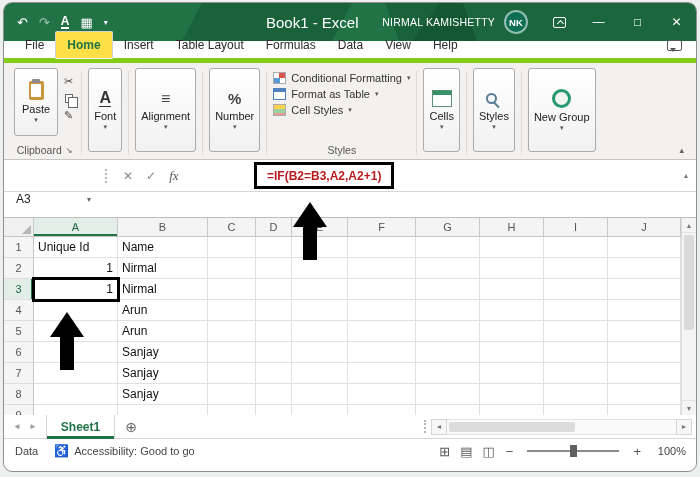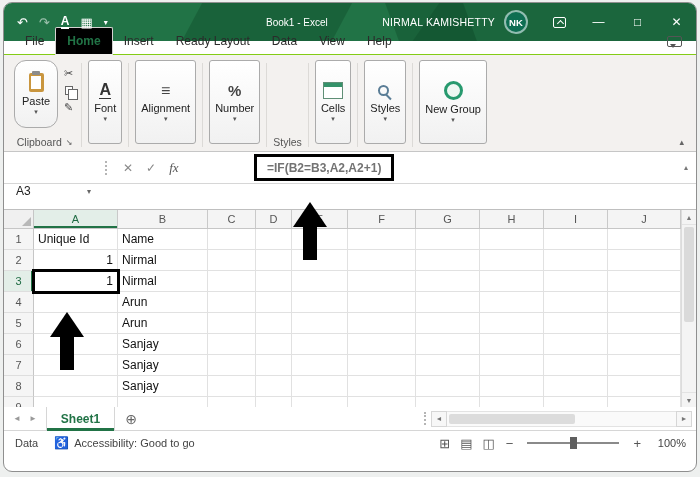--- a/index.html
+++ b/index.html
@@ -10,52 +10,52 @@
   
   .titlebar { position:relative; height:38px; background:#217346; color:#fff; display:flex; align-items:center; overflow:hidden; }
   .tb-deco { position:absolute; top:0; height:38px; background:rgba(0,40,20,.22); }
   .deco1 { left:188px; width:150px; transform:skewX(-28deg); }
   .deco2 { left:388px; width:78px; transform:skewX(20deg); }
   .deco3 { right:-30px; width:300px; transform:skewX(-35deg); background:rgba(0,40,20,.16); }
   .qat { display:flex; align-items:center; gap:11px; padding:0 13px; font-size:13px; position:relative; z-index:2; }
   .qat span { cursor:default; }
   .ua { font-weight:bold; font-size:12px; border-bottom:2px solid #fff; line-height:1.05; }
   .qat .dim { opacity:.55; }
-  .tb-title { position:absolute; left:262px; font-size:10px; z-index:2; }
+  .tb-title { position:absolute; left:262px; font-size:15px; z-index:2; }
   .tb-user { position:absolute; right:168px; display:flex; align-items:center; gap:9px; font-size:10.5px; letter-spacing:.2px; z-index:2; }
   .nk { width:24px; height:24px; border-radius:50%; background:#0e6e52; border:2px solid rgba(255,255,255,.55);
         display:flex; align-items:center; justify-content:center; font-size:9.5px; font-weight:bold; }
   .tb-ctrls { position:absolute; right:0; top:0; height:38px; display:flex; z-index:2; }
   .tbc { width:39px; height:38px; display:flex; align-items:center; justify-content:center; font-size:12px; }
   .rd-icon { width:13px; height:11px; border:1.5px solid #fff; border-radius:2px; position:relative; }
   .rd-icon::after { content:""; position:absolute; left:3.5px; top:3.5px; width:4px; height:4px;
                     border-left:1.5px solid #fff; border-top:1.5px solid #fff; transform:rotate(45deg); }
 
   
-  .tabrow { height:14px; background:#fff; display:flex; align-items:flex-end; padding-left:10px; position:relative; border-bottom:1px solid #84cc16; }
+  .tabrow { height:22px; background:#fff; display:flex; align-items:flex-end; padding-left:10px; position:relative; border-bottom:5px solid #84cc16; }
   .tab { padding:6px 11px; font-size:12px; color:#2b2b2b; white-space:nowrap; }
-  .tab.active { background:#000000; border:1px solid #d4d2d0; border-bottom:1px solid #f3f1ef; margin-bottom:-1px;
+  .tab.active { background:#fde047; border:1px solid #d4d2d0; border-bottom:1px solid #f3f1ef; margin-bottom:-1px;
                 color:#217346; font-weight:bold; border-radius:2px 2px 0 0; }
   .tellme { display:flex; align-items:center; gap:5px; padding:6px 10px; font-size:12px; color:#2b2b2b; }
   .bulb { width:8px; height:8px; border:1.5px solid #444; border-radius:50%; position:relative; }
   .bulb::after { content:""; position:absolute; left:1.5px; bottom:-4px; width:3px; height:3px; background:#444; }
   .comment { position:absolute; right:14px; bottom:7px; width:15px; height:11px; border:1.5px solid #555; border-radius:2px; }
   .comment::after { content:""; position:absolute; left:2px; bottom:-5px; border:3px solid transparent; border-top:4px solid #555; }
 
   
   .ribbon { height:97px; background:#f3f1ef; border-bottom:1px solid #c6c6c6; display:flex; padding:4px 4px 0 6px; position:relative; }
   .group { display:flex; flex-direction:column; align-items:center; padding:0 4px; }
   .vr { width:1px; background:#dcdad7; margin:4px 2px; }
   .group-label { margin-top:auto; font-size:10.5px; color:#555; padding-bottom:3px; display:flex; align-items:center; gap:4px; }
   .bigbtn { border:1px solid #ababab; border-radius:3px; background:linear-gradient(#ffffff,#f1f1f1);
             display:flex; flex-direction:column; align-items:center; justify-content:center; gap:3px;
             height:84px; margin-top:1px; padding:4px 5px; font-size:11px; color:#222; }
   .bigbtn .chev { font-size:7px; color:#555; line-height:.7; }
   .cliprow { display:flex; align-items:flex-start; }
-  .clip-btn { height:68px; width:44px;border-radius:12px; }
+  .clip-btn { height:68px; width:44px; }
   .smallcol { display:flex; flex-direction:column; gap:6px; margin:8px 2px 0 6px; font-size:11px; color:#4a4a4a; align-items:center; }
   .clip-icon { width:15px; height:19px; background:#c9963f; border-radius:2px; position:relative; }
   .clip-icon::before { content:""; position:absolute; left:3.5px; top:-2px; width:8px; height:4px; background:#8c8c8c; border-radius:1px; }
   .clip-icon::after { content:""; position:absolute; left:2.5px; top:3px; width:10px; height:13px; background:#fff; }
   .copy-icon { width:8px; height:9px; border:1px solid #666; background:#fff; position:relative; }
   .copy-icon::after { content:""; position:absolute; left:2px; top:2px; width:8px; height:9px; border:1px solid #666; background:#fff; }
   .font-a { font-size:16px; font-weight:bold; color:#333; border-bottom:1.5px solid #333; line-height:1.05; }
   .align-icon { font-size:16px; color:#444; line-height:1; }
   .pct-icon { font-size:15px; font-weight:bold; color:#444; }
   .styles-col { display:flex; flex-direction:column; gap:4px; margin-top:5px; }
@@ -73,21 +73,21 @@
   
   .frow { height:32px; background:#fff; border-bottom:1px solid #d6d6d6; display:flex; align-items:center; position:relative; }
   .namebox { width:95px; display:flex; align-items:center; padding:0 8px 0 12px; font-size:12px; color:#222;margin-top:47px; }
   .namebox .sp { flex:1; }
   .namebox .chev { font-size:8px; color:#666; }
   .splitter { height:14px; border-left:2px dotted #b5b5b5; margin:0 6px; }
   .fbtns { display:flex; align-items:center; gap:13px; padding:0 10px; font-size:12px; color:#8a8a8a; }
   .fx { font-style:italic; color:#555; font-family:"Liberation Serif",serif; font-size:13px; }
   .formula-annotation { position:absolute; left:250px; top:2px; height:27px; border:3px solid #000;
                         display:flex; align-items:center; padding:0 10px; background:#fff; }
-  .formula-text { font-size:12px; font-weight:600; color:#737373; white-space:nowrap; }
+  .formula-text { font-size:12px; font-weight:600; color:#b91c1c; white-space:nowrap; }
   .fexpand { position:absolute; right:8px; top:11px; font-size:8px; color:#777; }
   .fspacer { height:26px; background:#fff; border-bottom:1px solid #bfbfbf; }
 
   
   .grid { position:relative; height:197px; background:#fff; overflow:hidden; padding-right:15px; }
   .ghead { display:flex; height:19px; border-bottom:1px solid #c6c6c6; background:#f4f4f4; }
   .corner { width:30px; border-right:1px solid #c6c6c6; background:#f0f0f0; position:relative; }
   .corner::after { content:""; position:absolute; right:2px; bottom:2px; border-left:9px solid transparent; border-bottom:9px solid #b8b8b8; }
   .ch { border-right:1px solid #c9c9c9; display:flex; align-items:center; justify-content:center; font-size:11px; color:#555; }
   .ch.selcol { background:#e3eee8; color:#1e6b43; box-shadow:inset 0 -2px 0 #217346; }
@@ -165,21 +165,22 @@
       <div class="tbc">—</div>
       <div class="tbc">□</div>
       <div class="tbc">✕</div>
     </div>
   </div>
 
   <div class="tabrow">
     <div class="tab">File</div>
     <div class="tab active">Home</div>
     <div class="tab">Insert</div>
-    <div class="tab">Ready Layout</div>
+    <div class="tab">Table Layout</div>
+    <div class="tab">Formulas</div>
     <div class="tab">Data</div>
     <div class="tab">View</div>
     <div class="tab">Help</div>
     <div class="comment"></div>
   </div>
 
   <div class="ribbon">
     <div class="group">
       <div class="cliprow">
         <div class="bigbtn clip-btn">
@@ -221,20 +222,37 @@
     <div class="group">
       <div class="bigbtn">
         <span class="pct-icon">%</span>
         <span>Number</span>
         <span class="chev">▾</span>
       </div>
     </div>
     <div class="vr"></div>
 
     <div class="group">
+      <div class="styles-col">
+        <div class="style-item">
+          <span class="cf-mini"></span>
+          <span>Conditional Formatting</span>
+          <span class="chev">▾</span>
+        </div>
+        <div class="style-item">
+          <span class="tbl-mini"></span>
+          <span>Format as Table</span>
+          <span class="chev">▾</span>
+        </div>
+        <div class="style-item">
+          <span class="cs-mini"></span>
+          <span>Cell Styles</span>
+          <span class="chev">▾</span>
+        </div>
+      </div>
       <div class="group-label">
           <span>Styles</span>
         </div>
     </div>
     <div class="vr"></div>
 
     <div class="group">
       <div class="bigbtn">
         <span class="cells-icon"></span>
         <span>Cells</span>

